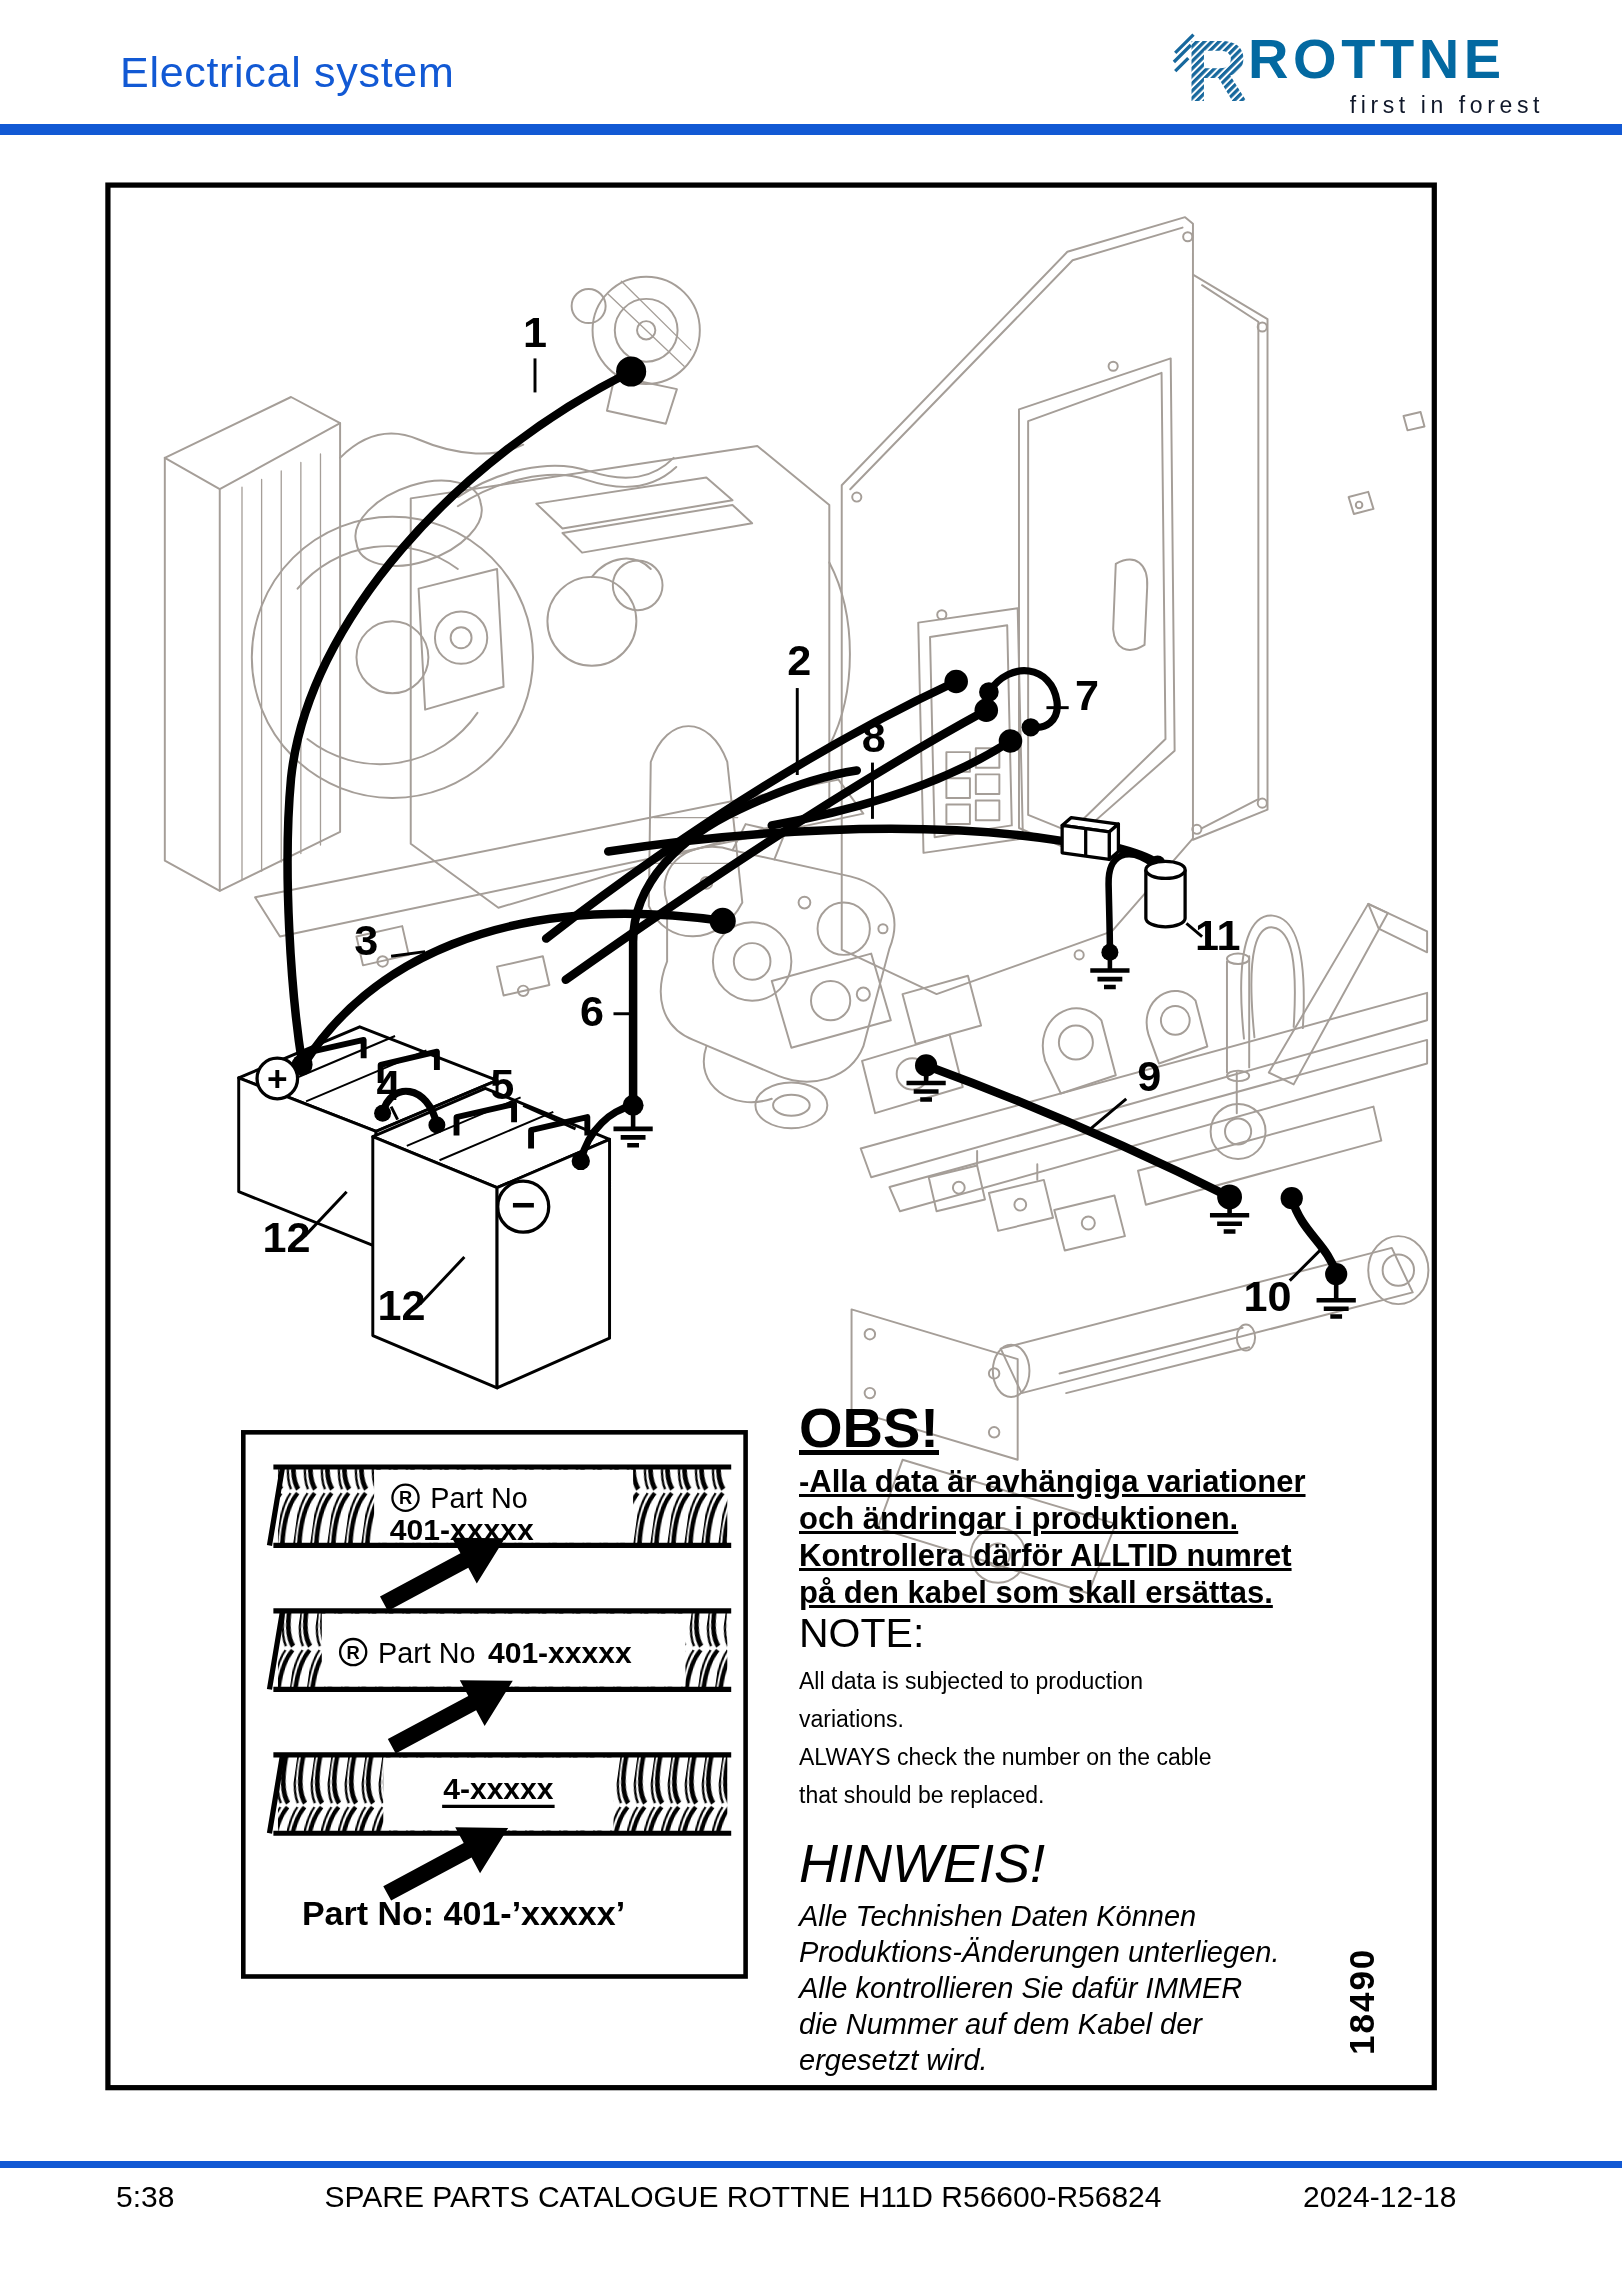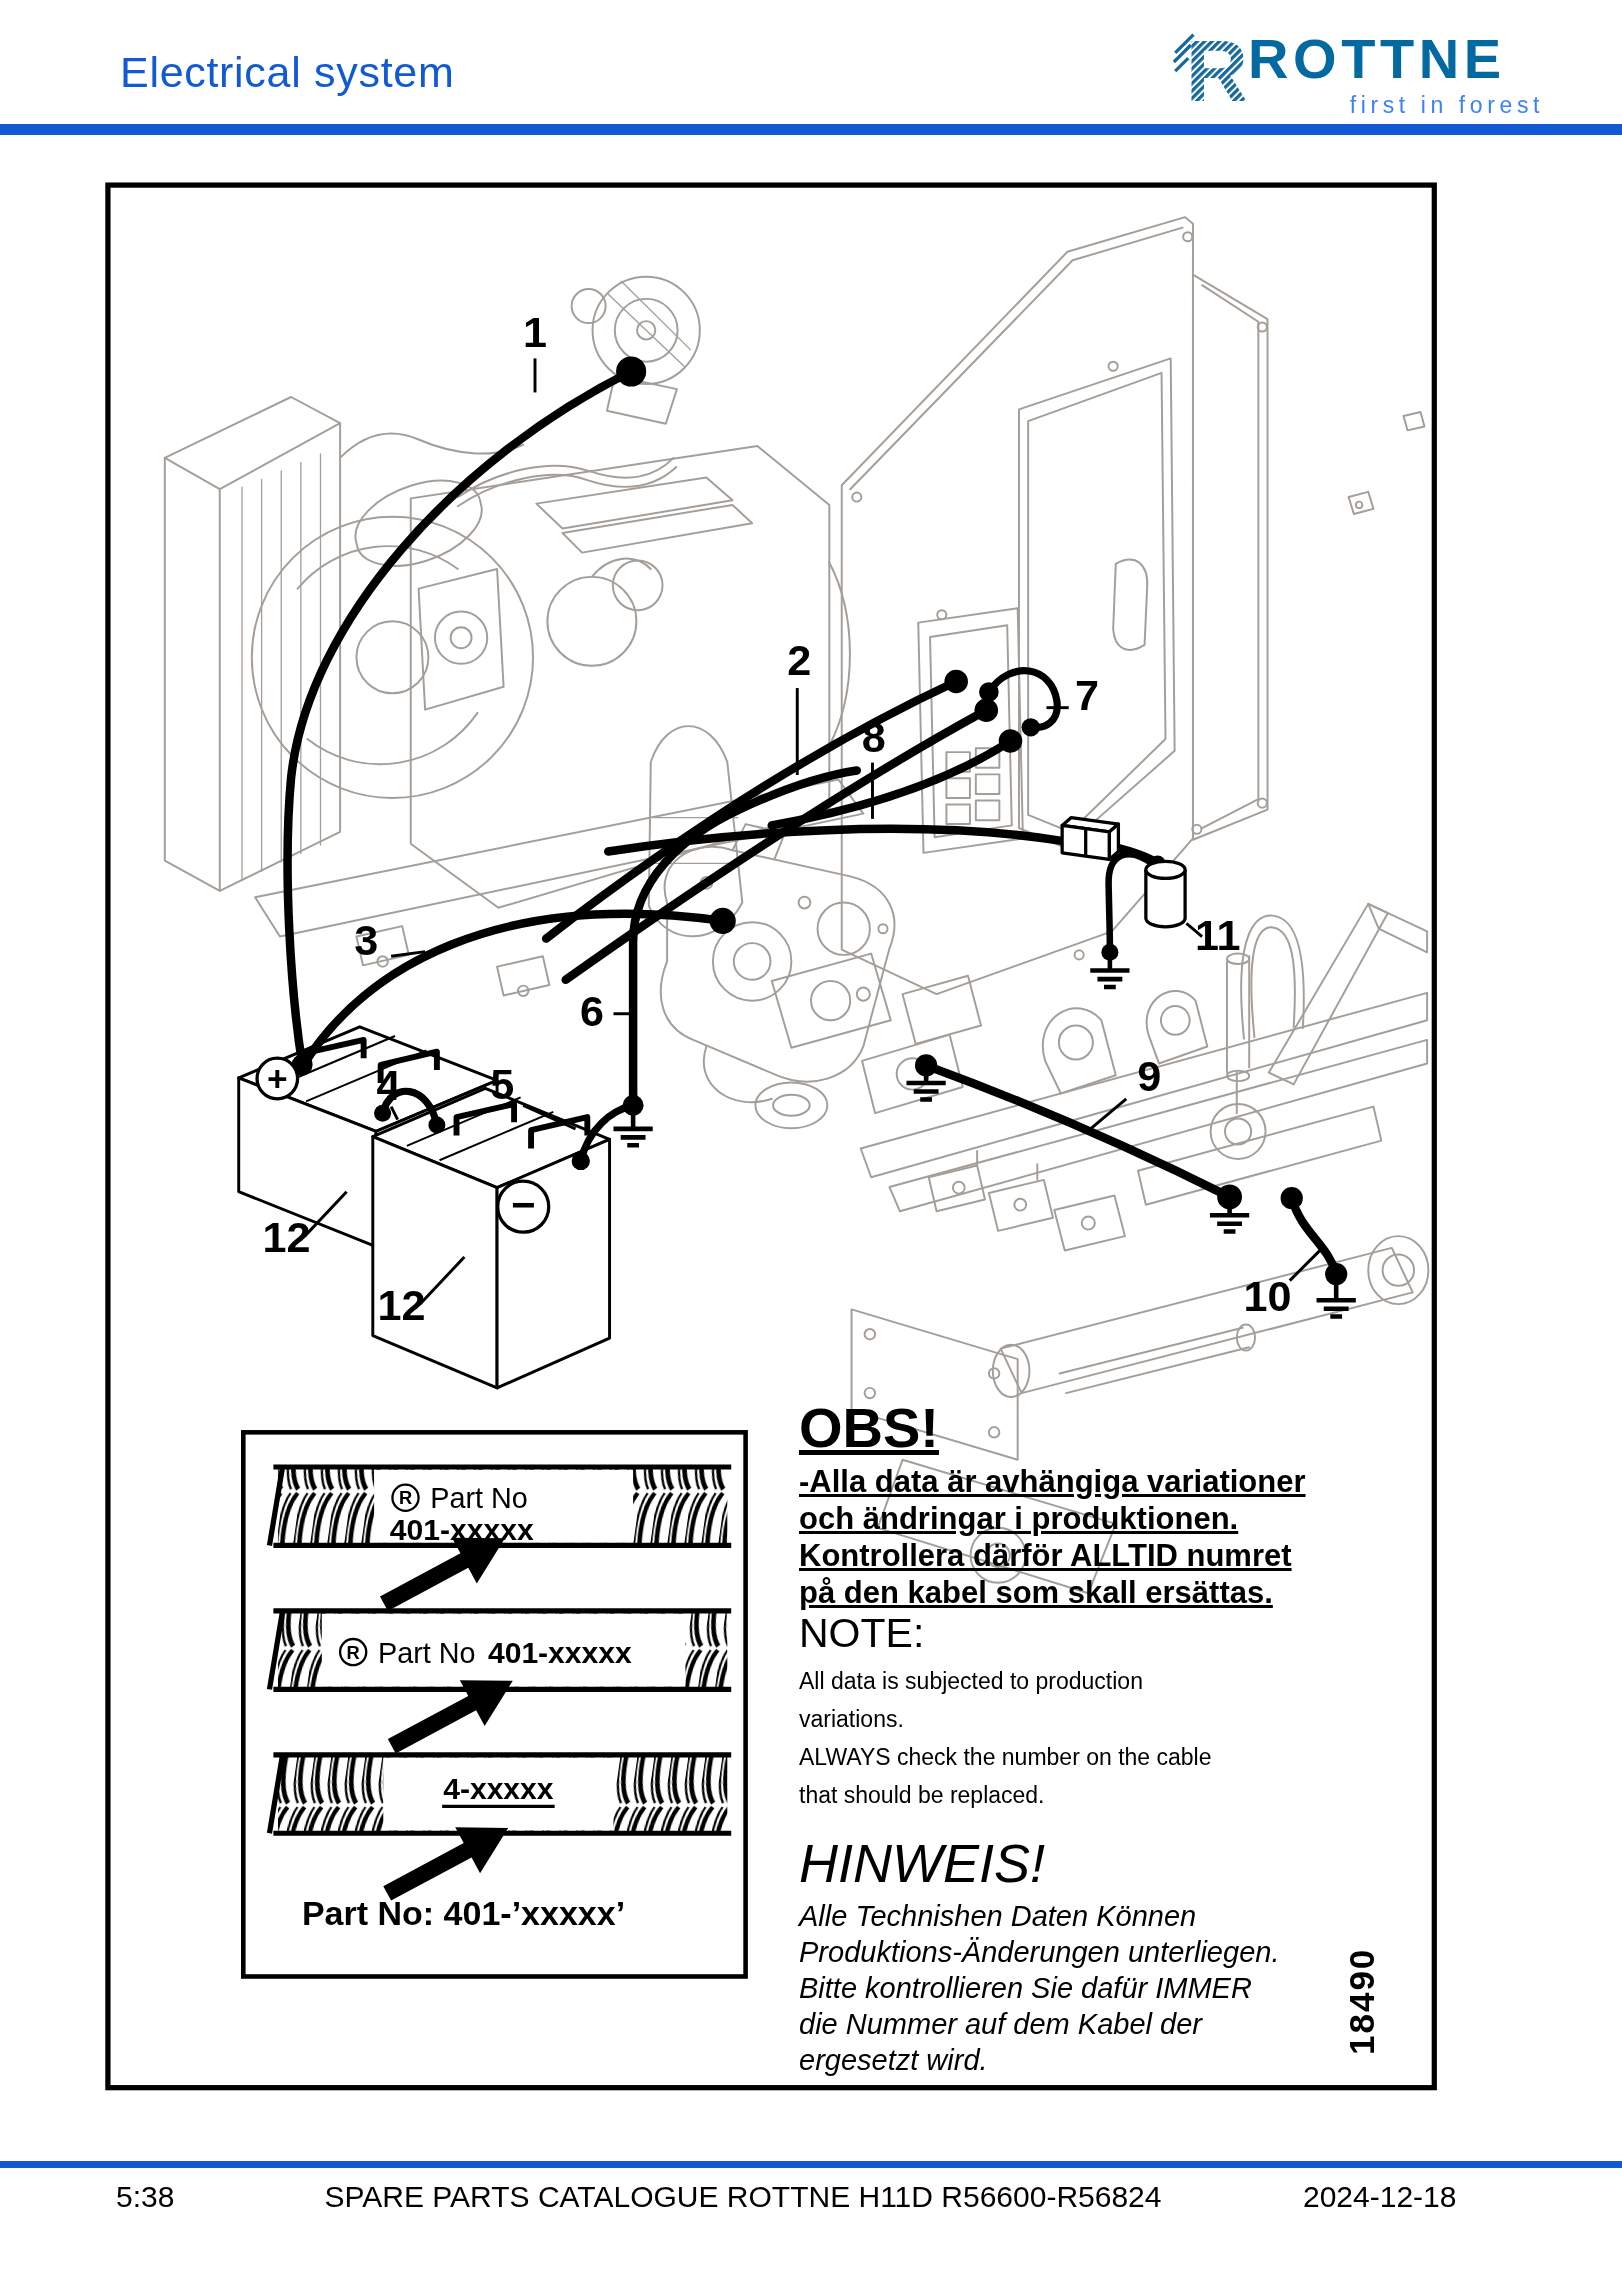--- a/index.html
+++ b/index.html
@@ -7,21 +7,21 @@
     width:1622px;height:2295px;position:relative;background:#ffffff;
     font-family:"Liberation Sans",sans-serif;color:#000;
     -webkit-font-smoothing:antialiased;
   }
   .abs{position:absolute;}
 
   
   .page-title{left:120px;top:48px;font-size:43px;color:#1259d4;letter-spacing:0.7px;}
   .blue-rule{left:0;top:124px;width:1622px;height:10.5px;background:#1259d4;}
   .logo-word{left:1248px;top:26px;font-size:56px;font-weight:bold;color:#0369a1;letter-spacing:4.6px;}
-  .logo-tag{left:1248px;top:92px;width:296px;text-align:right;font-size:23px;letter-spacing:4.6px;color:#3b82f6;}
+  .logo-tag{left:1248px;top:92px;width:296px;text-align:right;font-size:23px;letter-spacing:4.6px;color:#0f172a;}
 
   
   .notes-col{left:799px;width:608px;}
   .obs-title{font-size:56px;font-weight:bold;line-height:1;}
   .obs-line{font-size:31px;font-weight:bold;line-height:37px;}
   .note-title{font-size:41px;line-height:1;}
   .note-line{font-size:23px;line-height:38px;}
   .hin-title{font-size:54px;font-style:italic;line-height:1;}
   .hin-line{font-size:29px;font-style:italic;line-height:36px;}
 
@@ -384,21 +384,21 @@
     <div class="note-line">ALWAYS check the number on the cable</div>
     <div class="note-line">that should be replaced.</div>
   </div>
 </div>
 
 <div class="abs notes-col" style="top:1836px;">
   <div class="hin-title">HINWEIS!</div>
   <div style="margin-top:7.9px;">
     <div class="hin-line">Alle Technishen Daten Können</div>
     <div class="hin-line">Produktions-Änderungen unterliegen.</div>
-    <div class="hin-line">Bitte kontrollieren Sie dafür IMMER</div>
+    <div class="hin-line">Alle kontrollieren Sie dafür IMMER</div>
     <div class="hin-line">die Nummer auf dem Kabel der</div>
     <div class="hin-line">ergesetzt wird.</div>
   </div>
 </div>
 
 <div class="abs inset-caption">Part No: 401-’xxxxx’</div>
 <div class="abs fig-number">18490</div>
 
 <div class="abs footer-rule"></div>
 <div class="abs footer-page">5:38</div>

